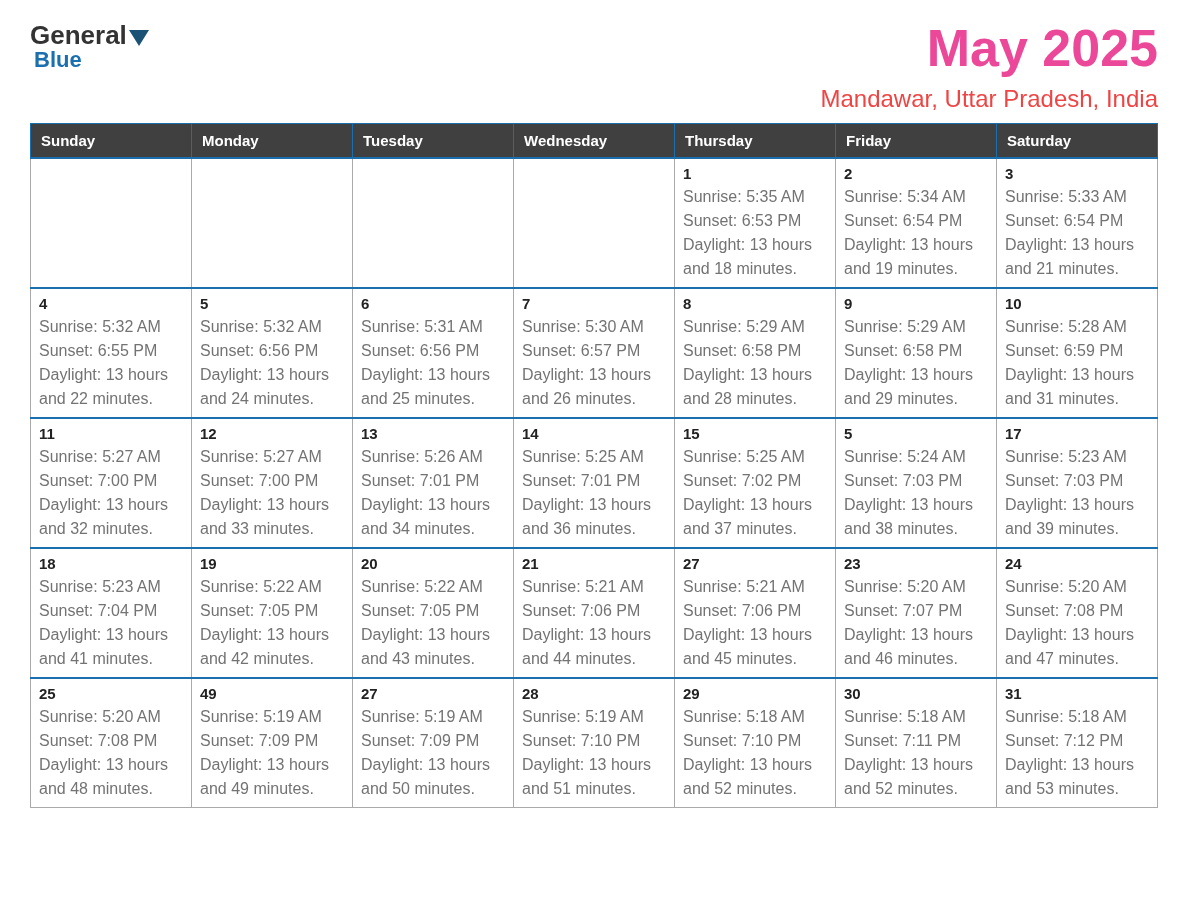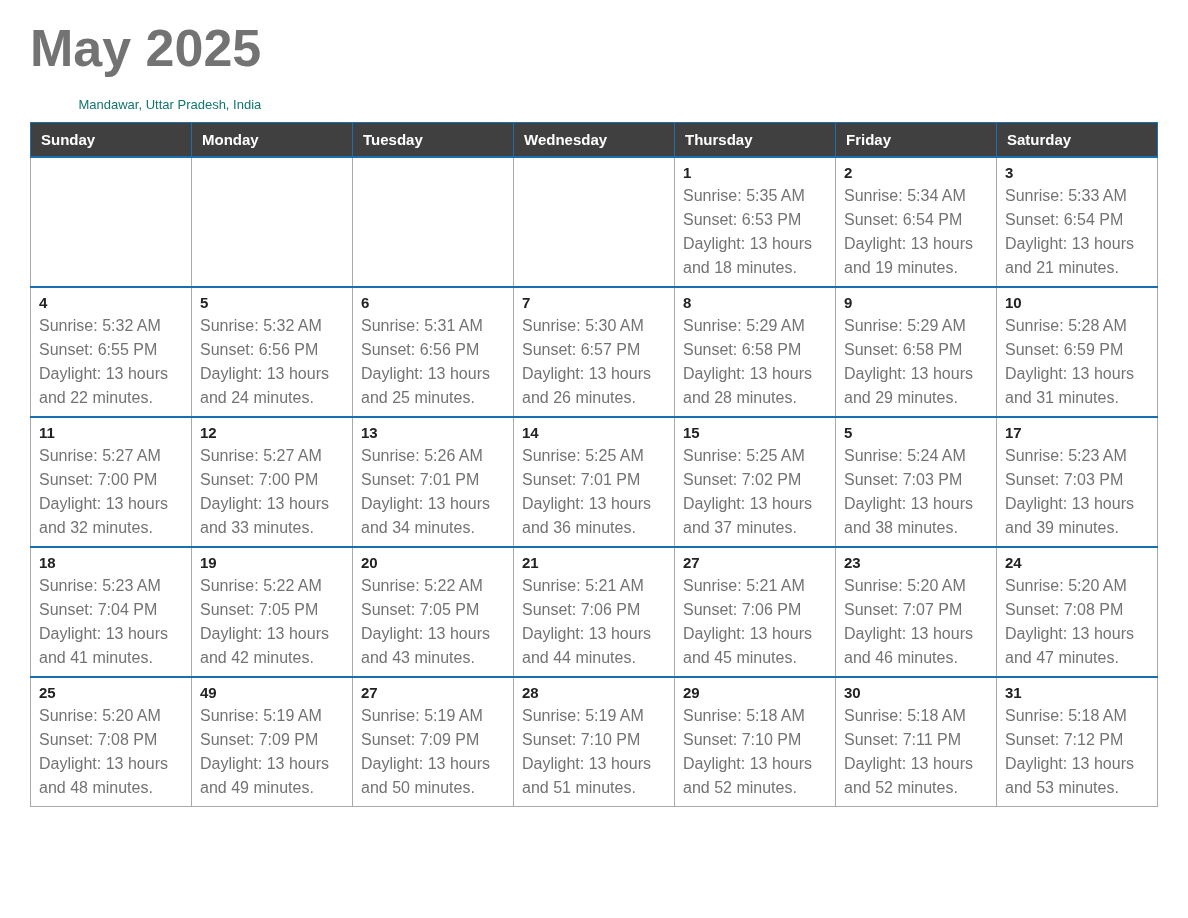--- a/index.html
+++ b/index.html
@@ -46,27 +46,27 @@
       font-weight: bold;
       margin-left: 4px;
       margin-top: -4px;
     }
     .title-block {
       text-align: right;
     }
     .month-title {
       font-size: 52px;
       font-weight: bold;
-      color: #737373;
+      color: #ec4899;
       line-height: 1.1;
     }
     .subtitle {
-      font-size: 13px;
-      color: #0f766e;
-      margin-top: 20px;
+      font-size: 24px;
+      color: #ef4444;
+      margin-top: 8px;
     }
     .calendar {
       width: 100%;
       border-collapse: collapse;
       margin-top: 10px;
     }
     .calendar th {
       background-color: #404040;
       color: #fff;
       font-size: 15px;
@@ -112,20 +112,27 @@
     }
     
     .calendar tbody tr:not(:first-child) td {
       border-top: 2px solid #1a6faf;
     }
   </style>
 </head>
 <body>
 
 <div class="header">
+  <div class="logo">
+    <div class="logo-text">
+      <span class="logo-general">General</span>
+      <span class="logo-triangle"></span>
+    </div>
+    <div class="logo-line2">Blue</div>
+  </div>
   <div class="title-block">
     <div class="month-title">May 2025</div>
     <div class="subtitle">Mandawar, Uttar Pradesh, India</div>
   </div>
 </div>
 
 <table class="calendar">
   <thead>
     <tr>
     <th>Sunday</th>

